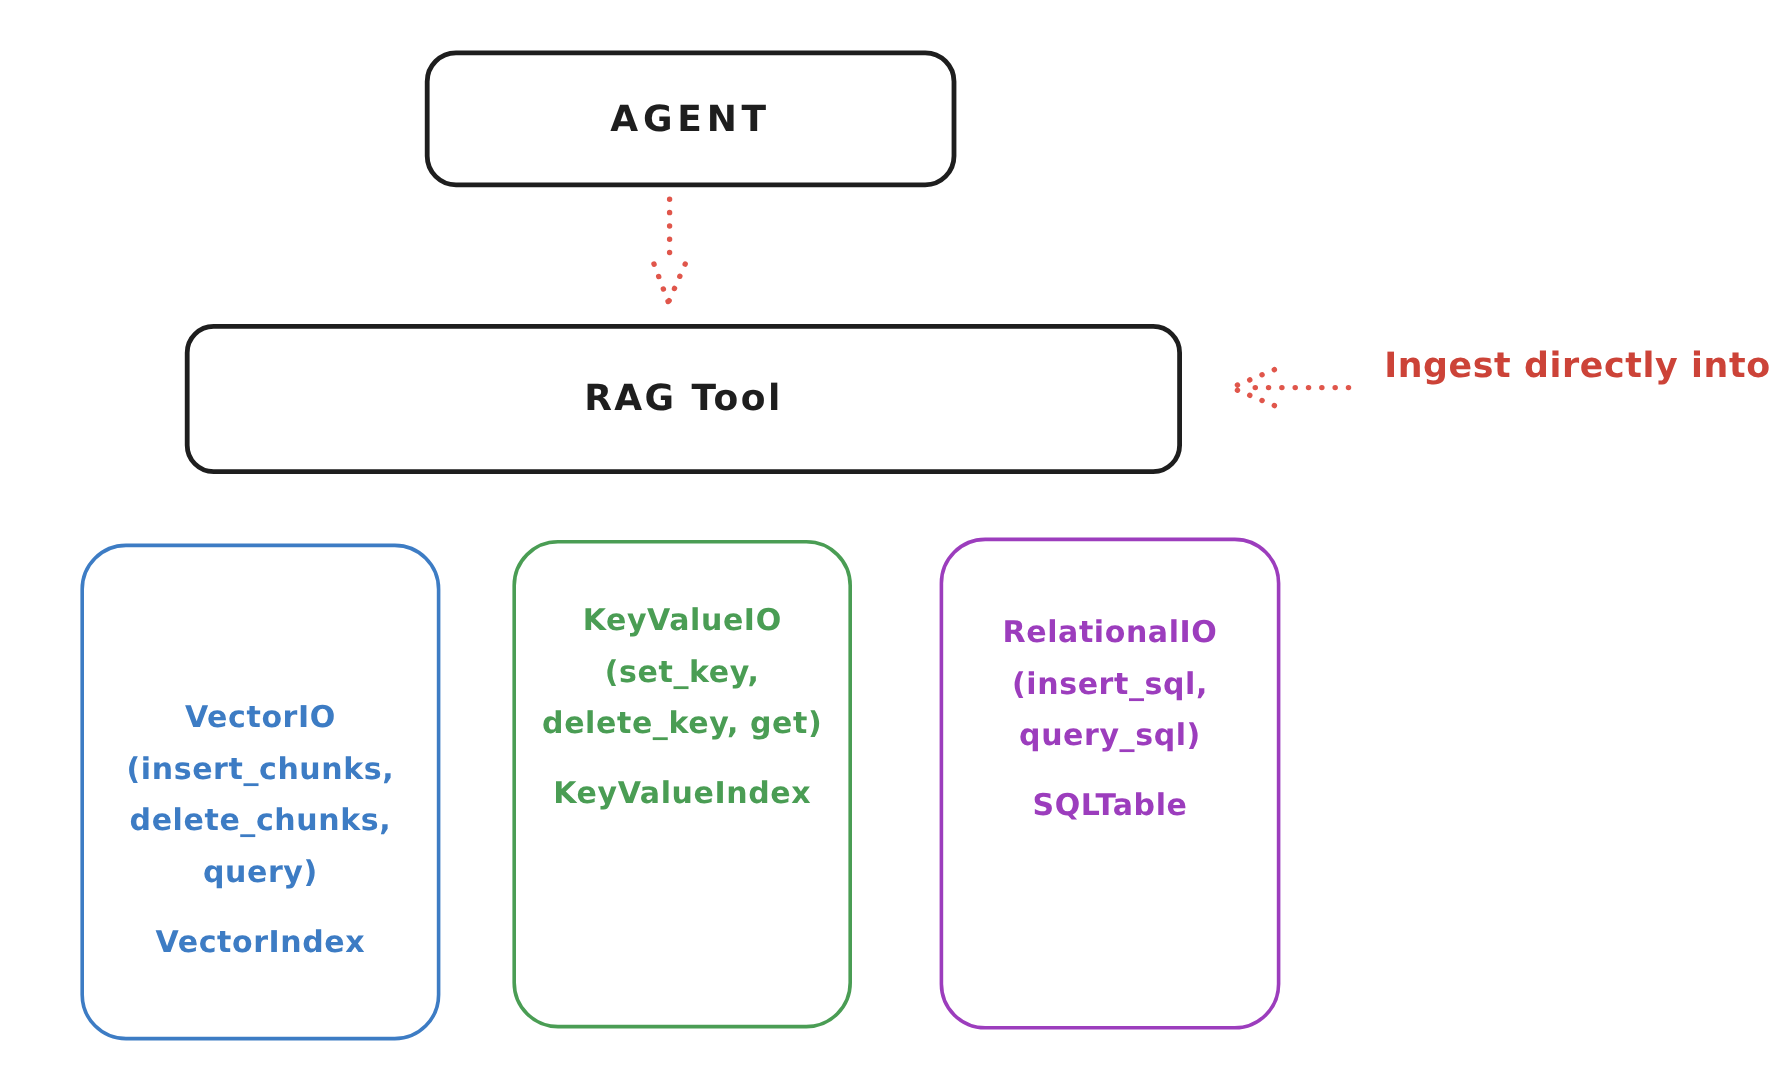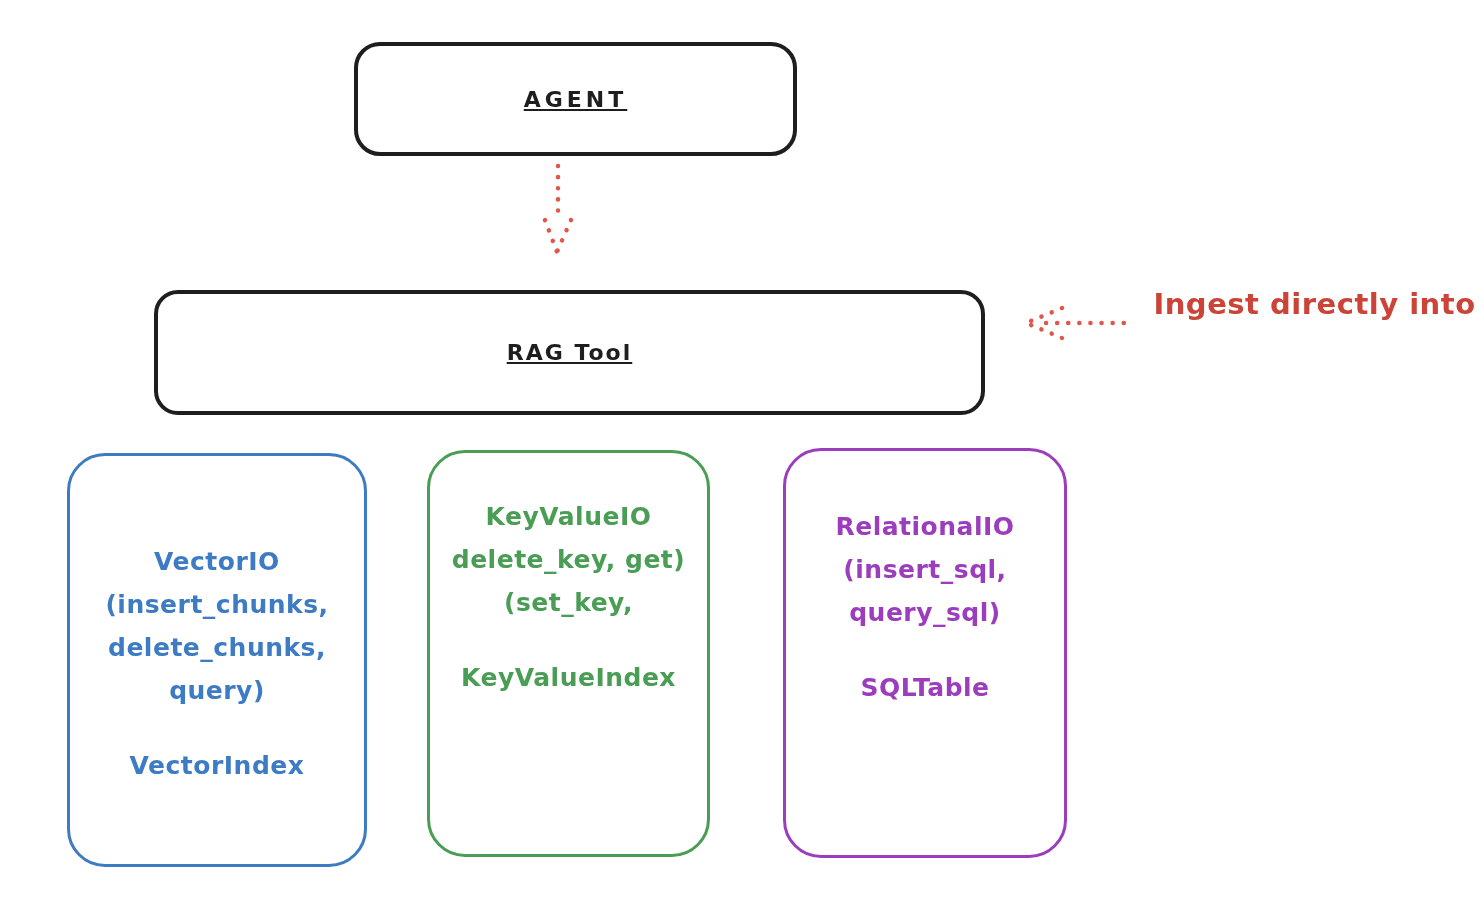--- a/index.html
+++ b/index.html
@@ -33,72 +33,70 @@
     border-style: solid;
     border-color: var(--ink);
     background: transparent;
     color: var(--ink);
   }
   .node-black {
     border-width: 4px;
     display: flex;
     align-items: center;
     justify-content: center;
-    font-size: 22px;
+    font-size: 30px;
     font-weight: 600;
     letter-spacing: 2px;
-    text-decoration: underline;
   }
   .node-agent {
     left: 354px; top: 42px;
     width: 443px; height: 114px;
     border-radius: 26px;
     letter-spacing: 4px;
   }
   .node-rag {
     left: 154px; top: 270px;
     width: 831px; height: 125px;
     border-radius: 24px;
-    margin-top: 20px;
   }
   .node-colored {
     border-width: 3.5px;
     border-radius: 38px;
     display: flex;
     flex-direction: column;
     align-items: center;
     text-align: center;
     font-size: 25px;
     font-weight: bold;
     line-height: 43px;
     letter-spacing: 0.5px;
   }
   .node-vector {
     left: 67px; top: 453px;
     width: 300px; height: 414px;
     border-color: var(--blue);
     color: var(--blue);
-    padding-top: 84px;
+    padding-top: 120px;
   }
   .node-keyvalue {
     left: 427px; top: 450px;
     width: 283px; height: 407px;
     border-color: var(--green);
     color: var(--green);
     padding-top: 42px;
   }
   .node-relational {
     left: 783px; top: 448px;
     width: 284px; height: 410px;
     border-color: var(--purple);
     color: var(--purple);
     padding-top: 54px;
   }
   .index-label {
-    margin-top: 32px;
+    margin-top: 15px;
   }
   .arrow-svg {
     position: absolute;
     overflow: visible;
   }
   .dot-stroke {
     stroke: var(--red-arrow);
     stroke-width: 4.5;
     stroke-linecap: round;
     stroke-dasharray: 0.1 11;
@@ -147,22 +145,22 @@
   <div class="node node-colored node-vector">
     <div>VectorIO</div>
     <div>(insert_chunks,</div>
     <div>delete_chunks,</div>
     <div>query)</div>
     <div class="index-label">VectorIndex</div>
   </div>
 
   <div class="node node-colored node-keyvalue">
     <div>KeyValueIO</div>
+    <div>(set_key,</div>
     <div>delete_key, get)</div>
-    <div>(set_key,</div>
     <div class="index-label">KeyValueIndex</div>
   </div>
 
   <div class="node node-colored node-relational">
     <div>RelationalIO</div>
     <div>(insert_sql,</div>
     <div>query_sql)</div>
     <div class="index-label">SQLTable</div>
   </div>
 

